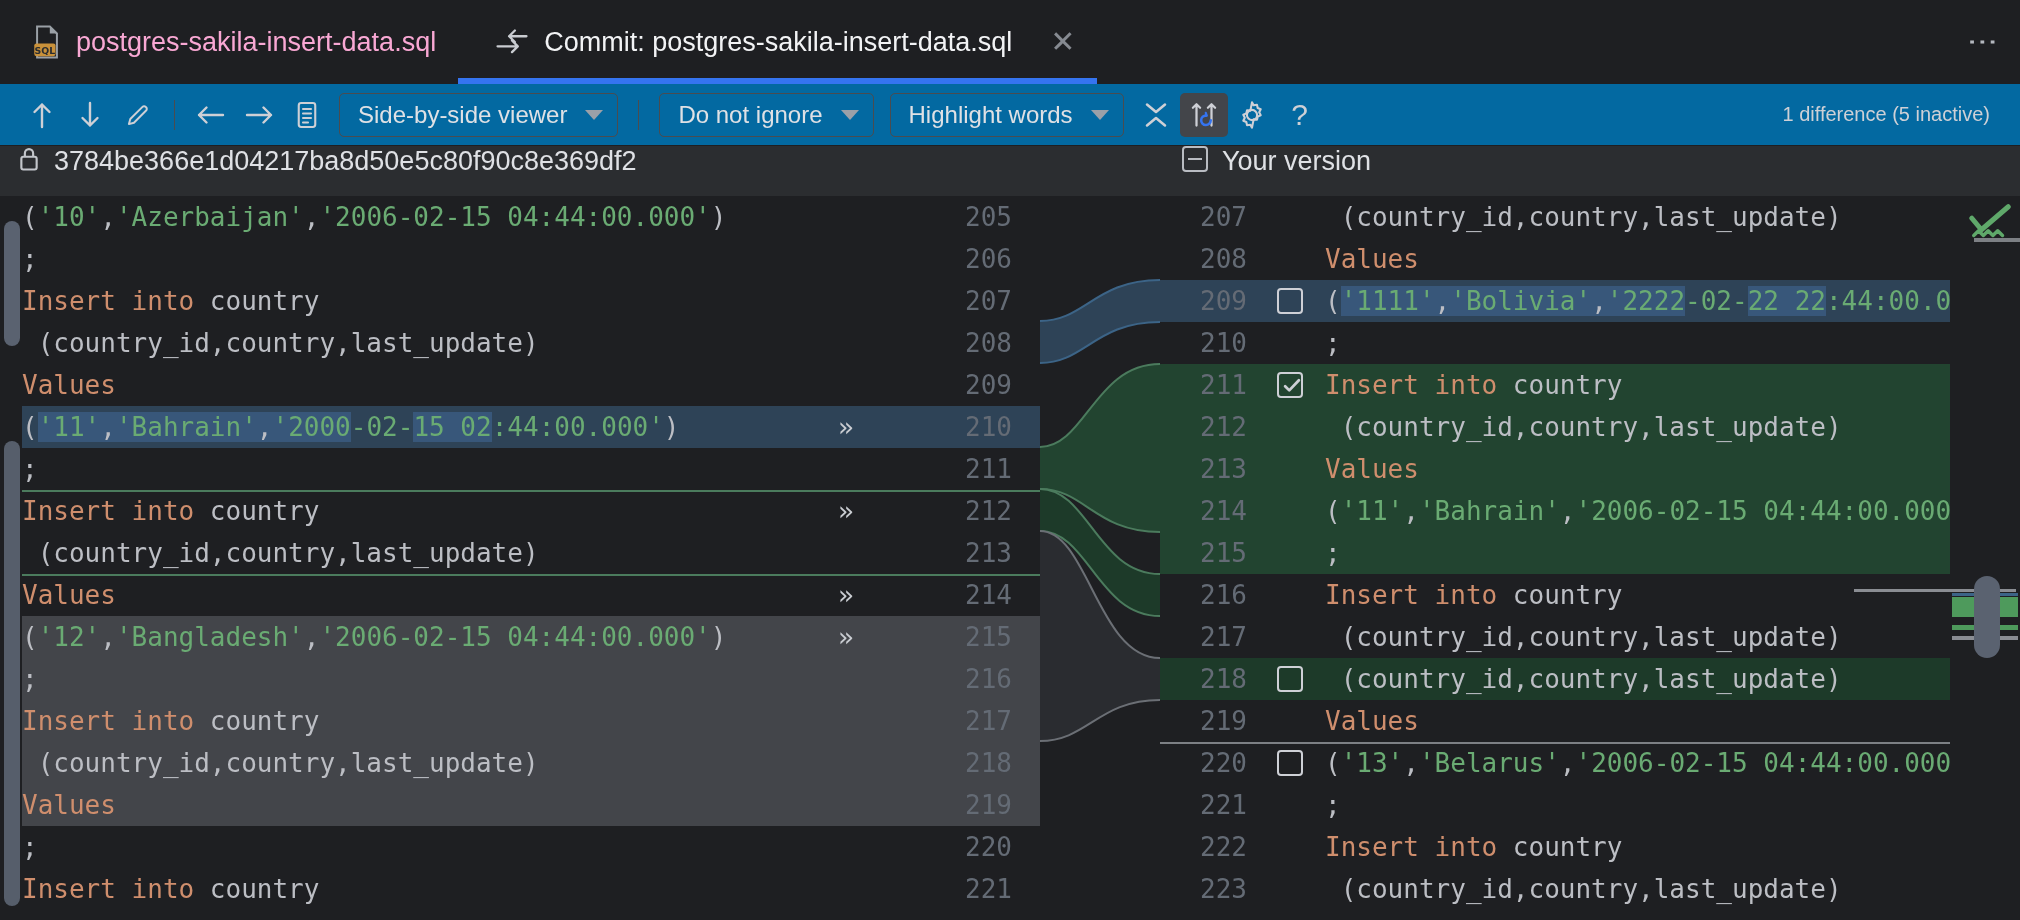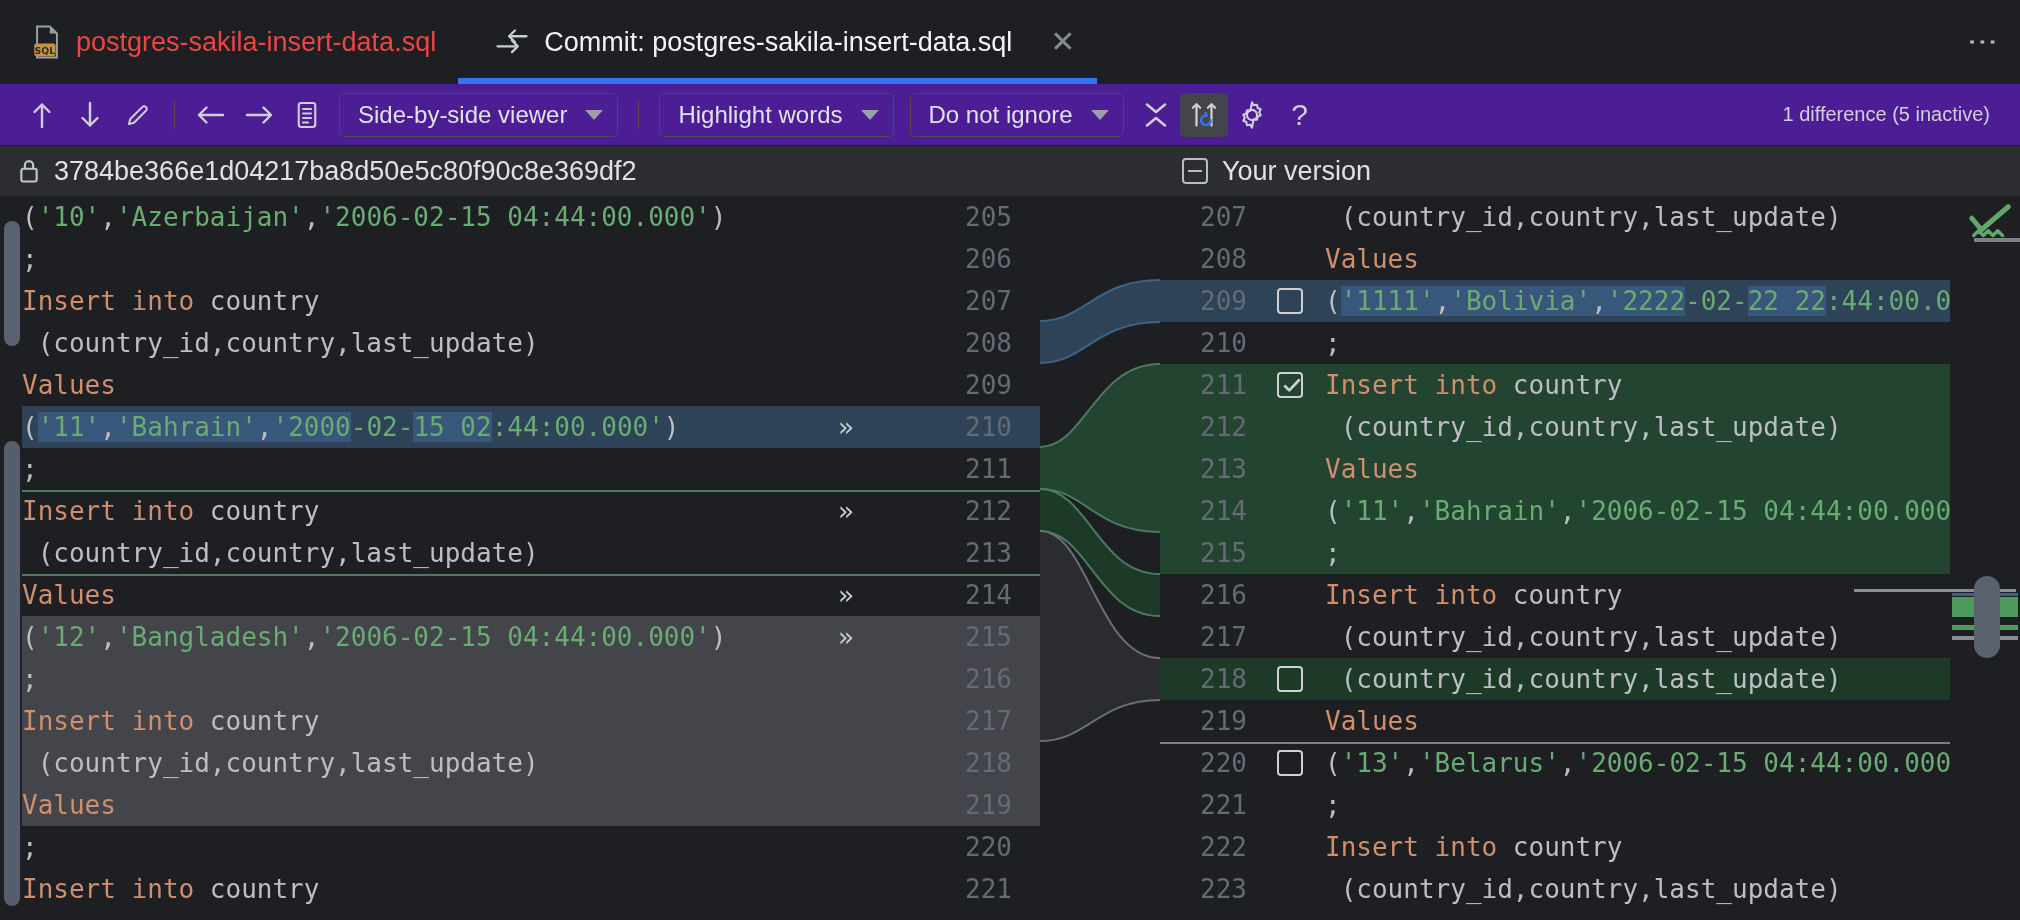--- a/index.html
+++ b/index.html
@@ -20,21 +20,21 @@
     align-items: center;
   }
   .tab {
     display: flex; align-items: center; gap: 14px;
     height: 84px; padding: 0 22px;
     font-size: 27px; white-space: nowrap;
     position: relative;
   }
   .tab.console { padding-left: 26px; color: #dfe1e5; }
   .tab.sqlfile { color: #548af7; padding-left: 32px; }
-  .tab.sqlfile .tab-label { color: #ef4444; }
+  .tab.sqlfile .tab-label { color: #f9a8d4; }
   .tab.active { color: #ffffff; padding-left: 36px; }
   .tab.active .tab-label { color: #f2f3f5; }
   .tab-underline {
     position: absolute; left: 0; right: 0; bottom: 0;
     height: 6px; background: #3574f0;
   }
   .tab-close {
     font-size: 30px; color: #868a91; margin-left: 24px;
     line-height: 1; cursor: pointer;
   }
@@ -47,21 +47,21 @@
 
   
   .pg-icon { width: 30px; height: 30px; position: relative; flex: 0 0 auto; }
   .pg-icon svg { display:block; }
   .sql-icon { width: 30px; height: 34px; position: relative; flex: 0 0 auto; }
   .commit-icon { width: 36px; height: 26px; flex: 0 0 auto; }
 
   
   .toolbar {
     height: 62px;
-    background: #4c1d95;
+    background: #0369a1;
     display: flex; align-items: center;
     padding: 0 14px 0 18px;
     border-bottom: 1px solid #1e1f22;
     position: relative;
   }
   .tb-btn {
     width: 48px; height: 44px;
     display: flex; align-items: center; justify-content: center;
     border-radius: 5px; cursor: pointer;
     color: #ced0d6;
@@ -78,21 +78,21 @@
   .caret { width: 0; height: 0; border-left: 9px solid transparent;
            border-right: 9px solid transparent; border-top: 10px solid #9ba0a8; }
   .diffcount {
     margin-left: auto; font-size: 20px; color: #ced0d6;
     padding-right: 16px; white-space: nowrap;
   }
 
   
   .titles { display: flex; height: 50px; background: #2b2d30; align-items: stretch; }
   .title-left, .title-right {
-    display: flex; align-items: center; gap: 14px;
+    display: flex; gap: 14px;
     font-size: 27px; color: #dfe1e5; padding-left: 18px;
   }
   .title-left { width: 1160px; }
   .title-right { flex: 1; padding-left: 22px; }
   .lock-icon { width: 22px; height: 26px; flex: 0 0 auto; }
   .minus-box {
     width: 26px; height: 26px; border: 2px solid #b9bcc2; border-radius: 4px;
     display: flex; align-items: center; justify-content: center; flex: 0 0 auto;
   }
   .minus-box i { display:block; width: 14px; height: 2.5px; background: #b9bcc2; }
@@ -246,26 +246,26 @@
   </div>
 
   <div class="combo">
     <span>Side-by-side viewer</span>
     <span class="caret"></span>
   </div>
 
   <div class="tb-sep"></div>
 
   <div class="combo">
+    <span>Do not ignore</span>
+    <span class="caret"></span>
+  </div>
+
+  <div class="combo">
     <span>Highlight words</span>
-    <span class="caret"></span>
-  </div>
-
-  <div class="combo">
-    <span>Do not ignore</span>
     <span class="caret"></span>
   </div>
 
   <div class="tb-btn">
     <svg width="28" height="30" viewBox="0 0 18 20">
         <path d="M3 3l6 5 6-5M3 17l6-5 6 5" fill="none" stroke="currentColor" stroke-width="1.7" stroke-linecap="round" stroke-linejoin="round"></path>
       </svg>
   </div>
 
   <div class="tb-btn on">

